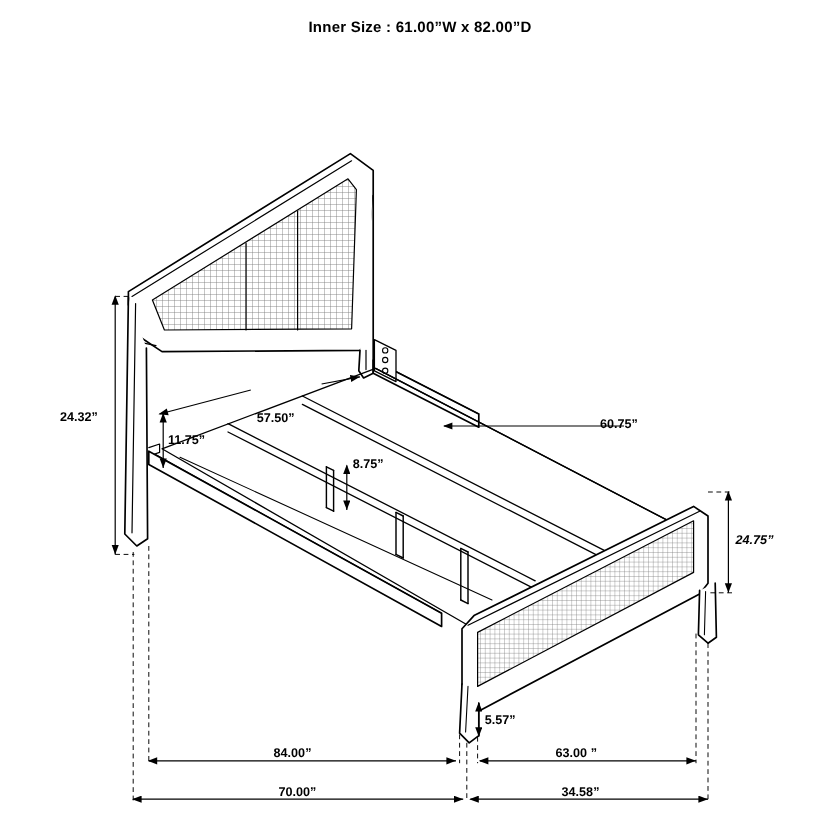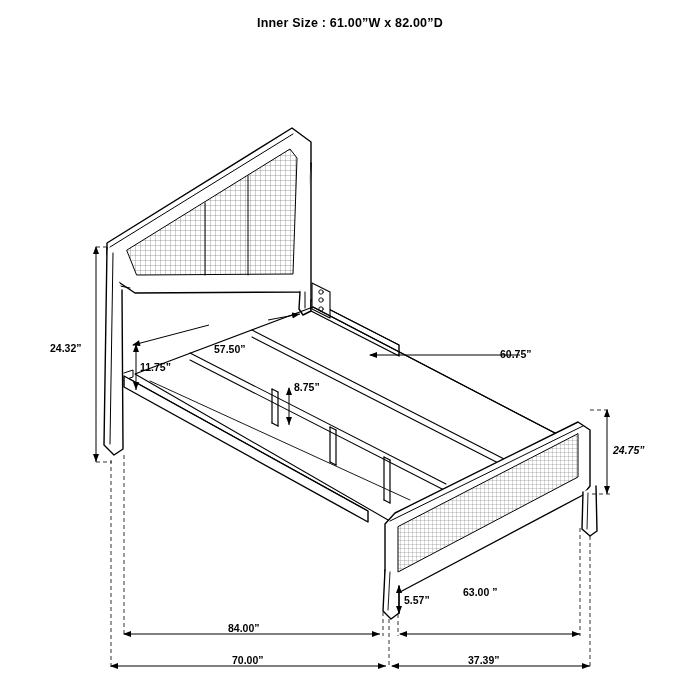--- a/index.html
+++ b/index.html
@@ -176,17 +176,17 @@
   </svg>
 
   <div class="dimlabel" style="left:50px; top:342px;">24.32”</div>
   <div class="dimlabel" style="left:214px; top:310px;margin-top:33px;">57.50”</div>
   <div class="dimlabel" style="left:140px; top:361px;">11.75”</div>
   <div class="dimlabel" style="left:294px; top:381px;">8.75”</div>
   <div class="dimlabel" style="left:500px; top:348px;">60.75”</div>
   <div class="dimlabel" style="left:613px; top:444px;font-style:italic;">24.75”</div>
   <div class="dimlabel" style="left:404px; top:594px;">5.57”</div>
   <div class="dimlabel" style="left:228px; top:622px;">84.00”</div>
-  <div class="dimlabel" style="left:463px; top:586px;">63.00 ”</div>
+  <div class="dimlabel" style="left:463px; top:622px;">63.00 ”</div>
   <div class="dimlabel" style="left:232px; top:654px;">70.00”</div>
-  <div class="dimlabel" style="left:468px; top:654px;">37.39”</div>
+  <div class="dimlabel" style="left:468px; top:654px;">34.58”</div>
 
 </div>
 
 </body></html>

